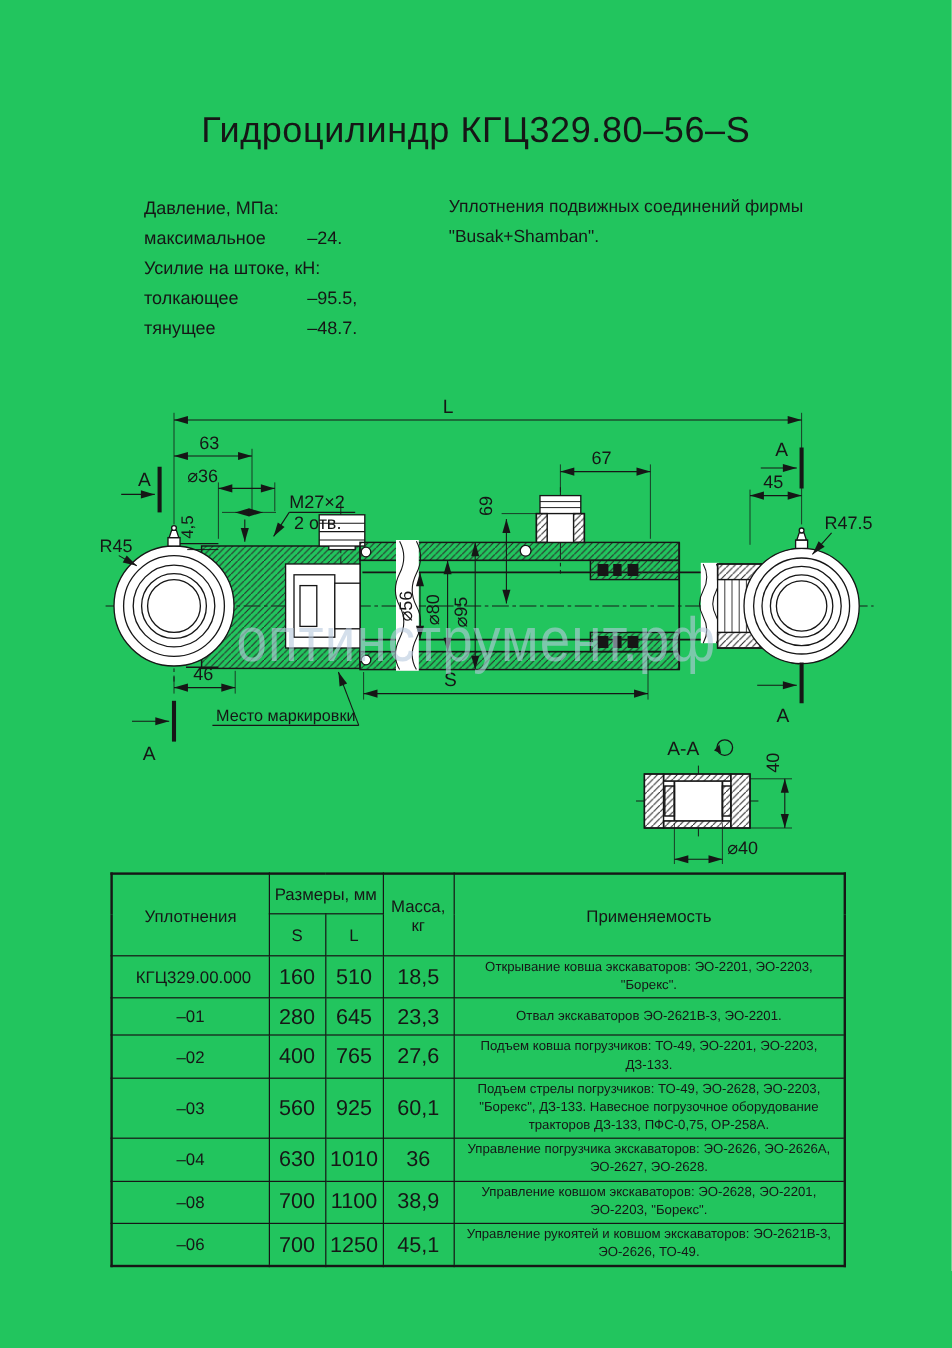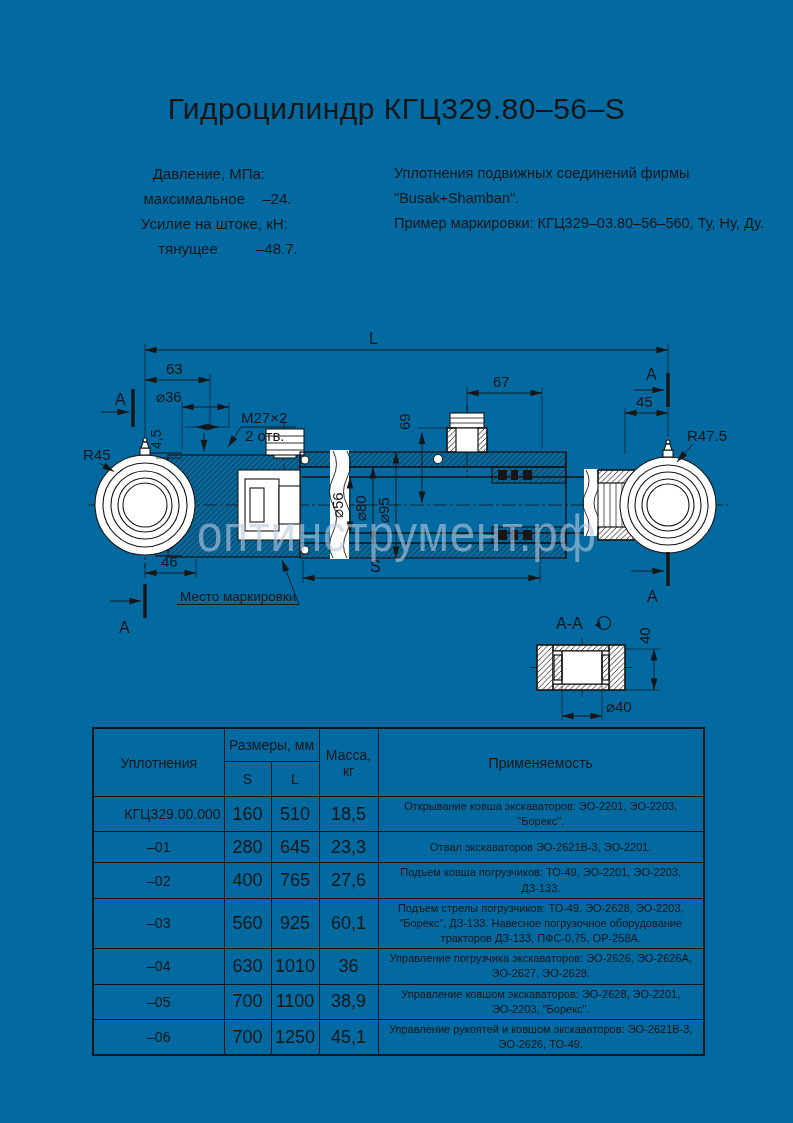--- a/index.html
+++ b/index.html
@@ -1,23 +1,23 @@
 <!DOCTYPE html>
 <html><head>
 <meta charset="utf-8">
 <style>
   html,body{margin:0;padding:0;background:#fff;}
   body{width:793px;height:1123px;overflow:hidden;font-family:"Liberation Sans",sans-serif;color:#161616;}
-  .page{position:relative;width:793px;height:1123px;background:#0369a1;}
+  .page{position:relative;width:793px;height:1123px;background:#22c55e;}
   .title{position:absolute;top:92px;left:0;width:793px;margin:0;text-align:center;
          font-size:30px;font-weight:400;letter-spacing:.5px;}
-  .specs-left{position:absolute;left:120px;top:161px;font-size:15px;text-align:center;}
+  .specs-left{position:absolute;left:120px;top:161px;font-size:15px;}
   .spec-line{height:25px;line-height:25px;white-space:nowrap;}
   .spec-label{display:inline-block;width:136px;}
-  .specs-right{position:absolute;left:394px;top:161px;font-size:14.5px;}
+  .specs-right{position:absolute;left:374px;top:161px;font-size:14.5px;}
   .specs-right div{height:25px;line-height:25px;white-space:nowrap;}
   svg.drawing{position:absolute;left:0;top:330px;}
   svg text{font-size:15px;fill:#161616;}
   svg .fs16{font-size:16px;}
   svg .fs13{font-size:13.5px;}
   svg .fs14{font-size:14px;}
   .ln{stroke:#161616;fill:none;}
   .wfill{fill:#fff;stroke:#161616;stroke-width:1.1;}
   .bfill{fill:#161616;stroke:none;}
   .hatched{fill:url(#h45);stroke:#161616;stroke-width:1.2;}
@@ -29,41 +29,41 @@
   .wm{font-size:52px;fill:#b9cade;opacity:.6;letter-spacing:1px;}
   table.sizes{position:absolute;left:92px;top:727px;width:611px;border-collapse:collapse;
               table-layout:fixed;border:2px solid #161616;}
   table.sizes th,table.sizes td{border:1.4px solid #161616;font-weight:400;
               text-align:center;vertical-align:middle;padding:2px 3px;}
   th.hdr{font-size:14px;}
   tr.hrow1 th{height:28px;}
   tr.hrow2 th{height:30px;}
   td.num{font-size:18px;height:26px;}
   td.des{font-size:14px;text-align:right;padding-right:26px;}
-  td.des.first{text-align:right;padding-left:8px;margin-left:39px;}
+  td.des.first{text-align:center;padding-left:8px;margin-left:39px;}
   td.app{text-align:left;font-size:11px;line-height:1.38;padding:4px 6px;margin-left:48px;}
 </style>
 </head>
 <body>
 
 <div class="page">
 
   <h1 class="title">Гидроцилиндр КГЦ329.80–56–S</h1>
 
   <div class="specs-left">
     <div class="spec-line"><span class="spec-label">Давление, МПа:</span><span></span></div>
     <div class="spec-line"><span class="spec-label">максимальное</span><span>–24.</span></div>
     <div class="spec-line"><span class="spec-label">Усилие на штоке, кН:</span><span></span></div>
+    <div class="spec-line"><span class="spec-label">толкающее</span><span>–95.5,</span></div>
     <div class="spec-line"><span class="spec-label">тянущее</span><span>–48.7.</span></div>
   </div>
 
   <div class="specs-right">
     <div>Уплотнения подвижных соединений фирмы</div>
     <div>"Busak+Shamban".</div>
-    <div>Пример маркировки: КГЦ329–03.80–56–560, Ту, Ну, Ду.</div>
   </div>
 
   <svg class="drawing" width="793" height="402" viewBox="0 330 793 402">
     <defs>
       <pattern id="h45" patternUnits="userSpaceOnUse" width="5.5" height="5.5">
         <path d="M-1,6.5 L6.5,-1" stroke="#2a2a2a" stroke-width="0.9"></path>
       </pattern>
       <marker id="arr" viewBox="0 0 12 8" markerWidth="13" markerHeight="9" refX="11.3" refY="4" orient="auto-start-reverse" markerUnits="userSpaceOnUse">
         <path d="M0.6,0.9 L11.3,4 L0.6,7.1 Z" fill="#161616"></path>
       </marker>
@@ -321,21 +321,21 @@
       <td class="app">Подъем стрелы погрузчиков: ТО-49, ЭО-2628, ЭО-2203, "Борекс", ДЗ-133. Навесное погрузочное оборудование тракторов ДЗ-133, ПФС-0,75, ОР-258А.</td>
     </tr>
     <tr>
       <td class="des">–04</td>
       <td class="num">630</td>
       <td class="num">1010</td>
       <td class="num">36</td>
       <td class="app">Управление погрузчика экскаваторов: ЭО-2626, ЭО-2626А, ЭО-2627, ЭО-2628.</td>
     </tr>
     <tr>
-      <td class="des">–05</td>
+      <td class="des">–08</td>
       <td class="num">700</td>
       <td class="num">1100</td>
       <td class="num">38,9</td>
       <td class="app">Управление ковшом экскаваторов: ЭО-2628, ЭО-2201, ЭО-2203, "Борекс".</td>
     </tr>
     <tr>
       <td class="des">–06</td>
       <td class="num">700</td>
       <td class="num">1250</td>
       <td class="num">45,1</td>

